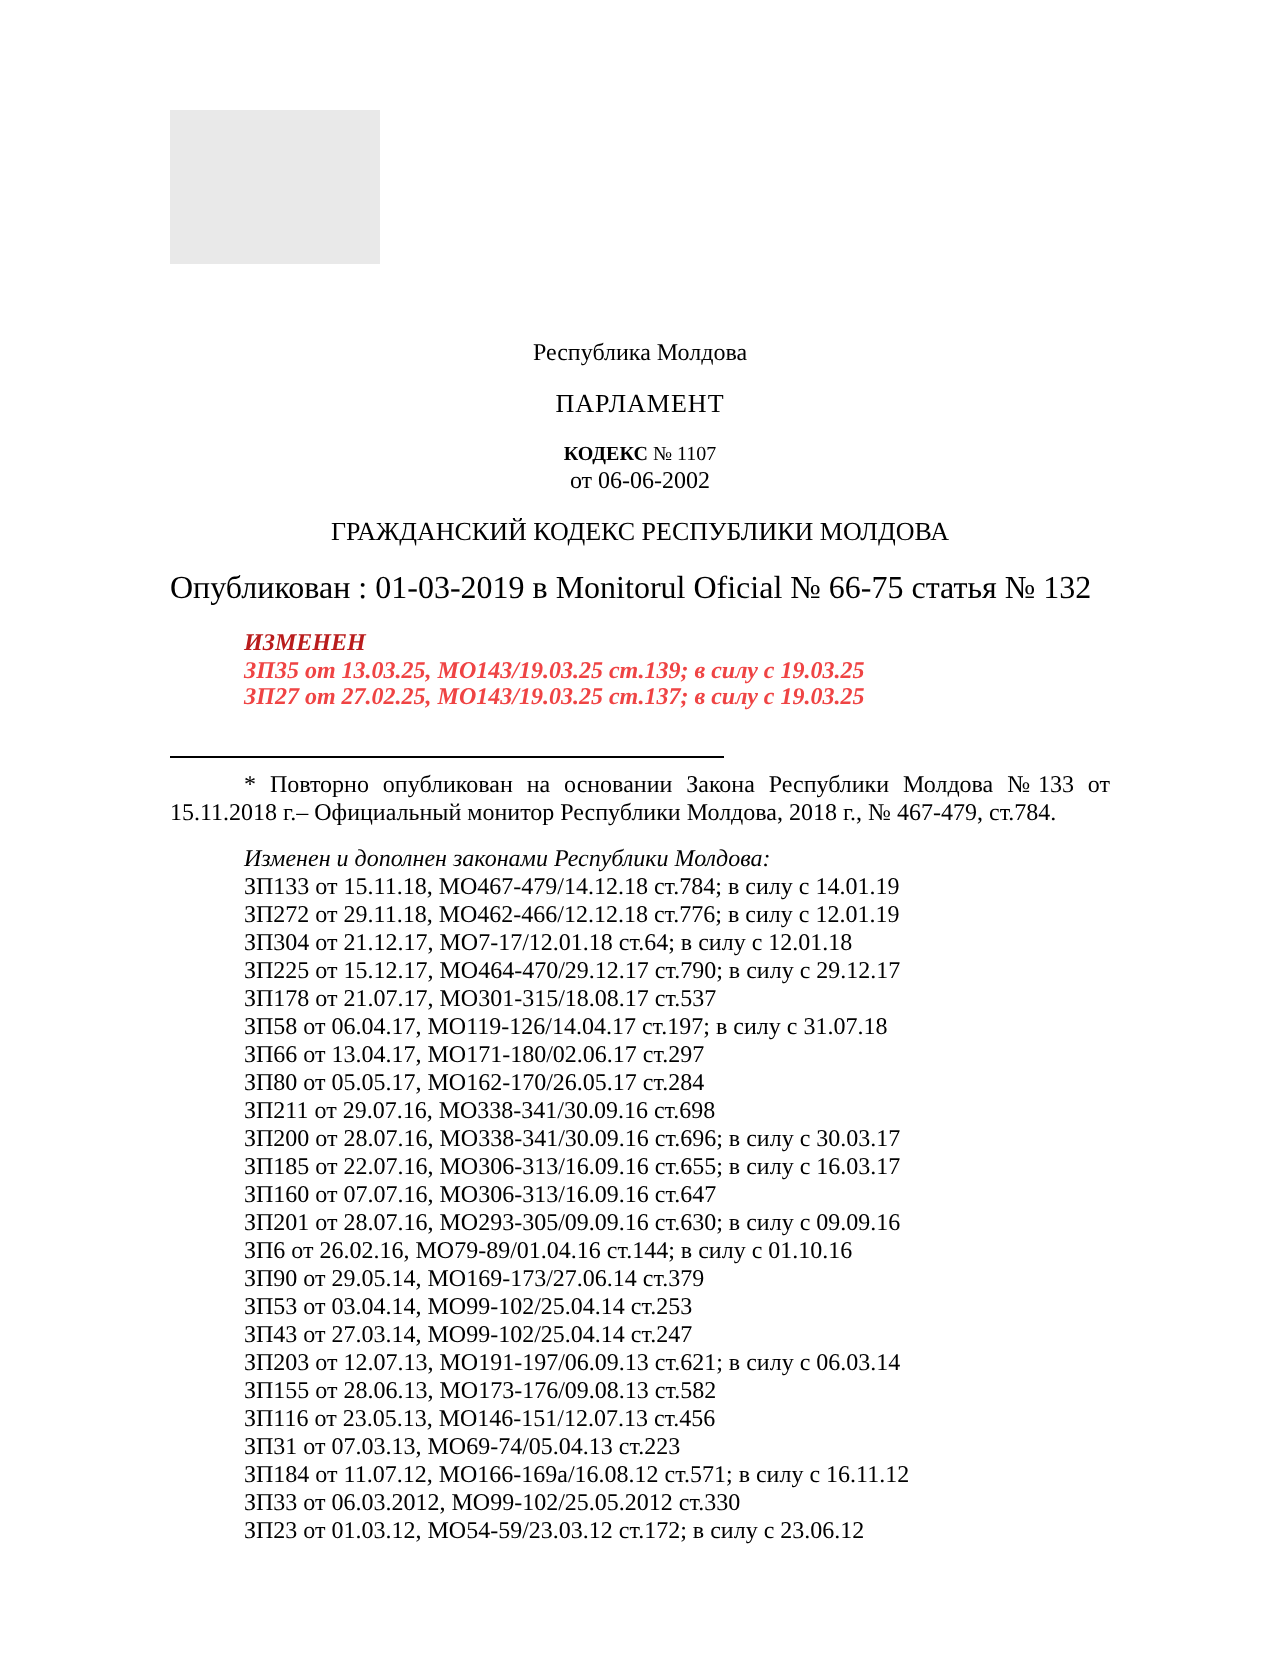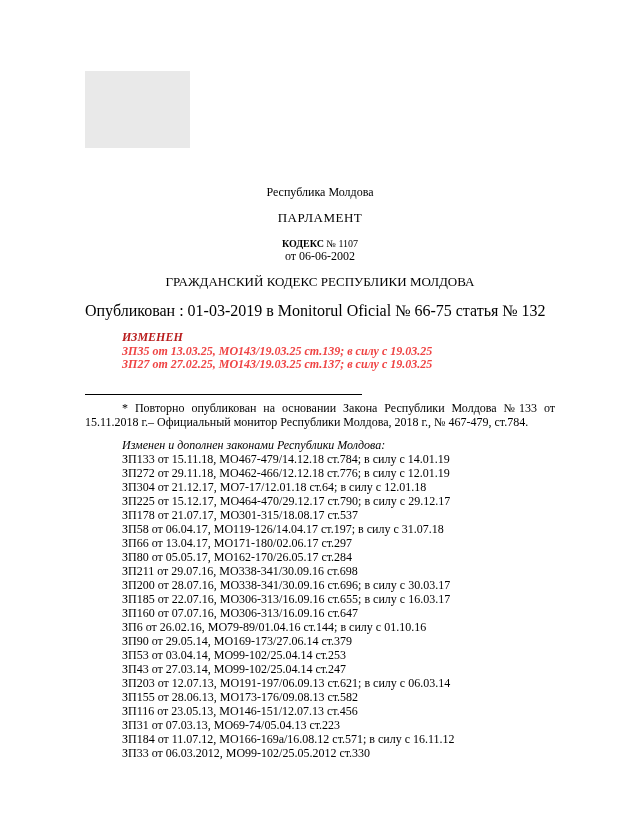--- a/index.html
+++ b/index.html
@@ -10,21 +10,21 @@
     width: 640px;
     height: 828px;
     position: relative;
     font-family: "Liberation Serif", serif;
     color: #000000;
     overflow: hidden;
   }
   .page {
     position: absolute;
     left: 85px;
-    top: 16px;
+    top: 0;
     width: 470px;
   }
   .emblem {
     width: 105px;
     height: 77px;
     margin-top: 55px;
     background: #e9e9e9;
   }
   .center { text-align: center; }
   .country {
@@ -148,20 +148,21 @@
       <p>ЗП80 от 05.05.17, МО162-170/26.05.17 ст.284</p>
 
       <p>ЗП211 от 29.07.16, МО338-341/30.09.16 ст.698</p>
 
       <p>ЗП200 от 28.07.16, МО338-341/30.09.16 ст.696; в силу с 30.03.17</p>
 
       <p>ЗП185 от 22.07.16, МО306-313/16.09.16 ст.655; в силу с 16.03.17</p>
 
       <p>ЗП160 от 07.07.16, МО306-313/16.09.16 ст.647</p>
 
+      <p>ЗП201 от 28.07.16, МО293-305/09.09.16 ст.630; в силу с 09.09.16</p>
 
       <p>ЗП6 от 26.02.16, МО79-89/01.04.16 ст.144; в силу с 01.10.16</p>
 
       <p>ЗП90 от 29.05.14, МО169-173/27.06.14 ст.379</p>
 
       <p>ЗП53 от 03.04.14, МО99-102/25.04.14 ст.253</p>
 
       <p>ЗП43 от 27.03.14, МО99-102/25.04.14 ст.247</p>
 
       <p>ЗП203 от 12.07.13, МО191-197/06.09.13 ст.621; в силу с 06.03.14</p>
@@ -169,15 +170,16 @@
       <p>ЗП155 от 28.06.13, МО173-176/09.08.13 ст.582</p>
 
       <p>ЗП116 от 23.05.13, МО146-151/12.07.13 ст.456</p>
 
       <p>ЗП31 от 07.03.13, МО69-74/05.04.13 ст.223</p>
 
       <p>ЗП184 от 11.07.12, МО166-169а/16.08.12 ст.571; в силу с 16.11.12</p>
 
       <p>ЗП33 от 06.03.2012, МО99-102/25.05.2012 ст.330</p>
 
+      <p>ЗП23 от 01.03.12, МО54-59/23.03.12 ст.172; в силу с 23.06.12</p>
     </div>
 
 </div>
 
 </body></html>

